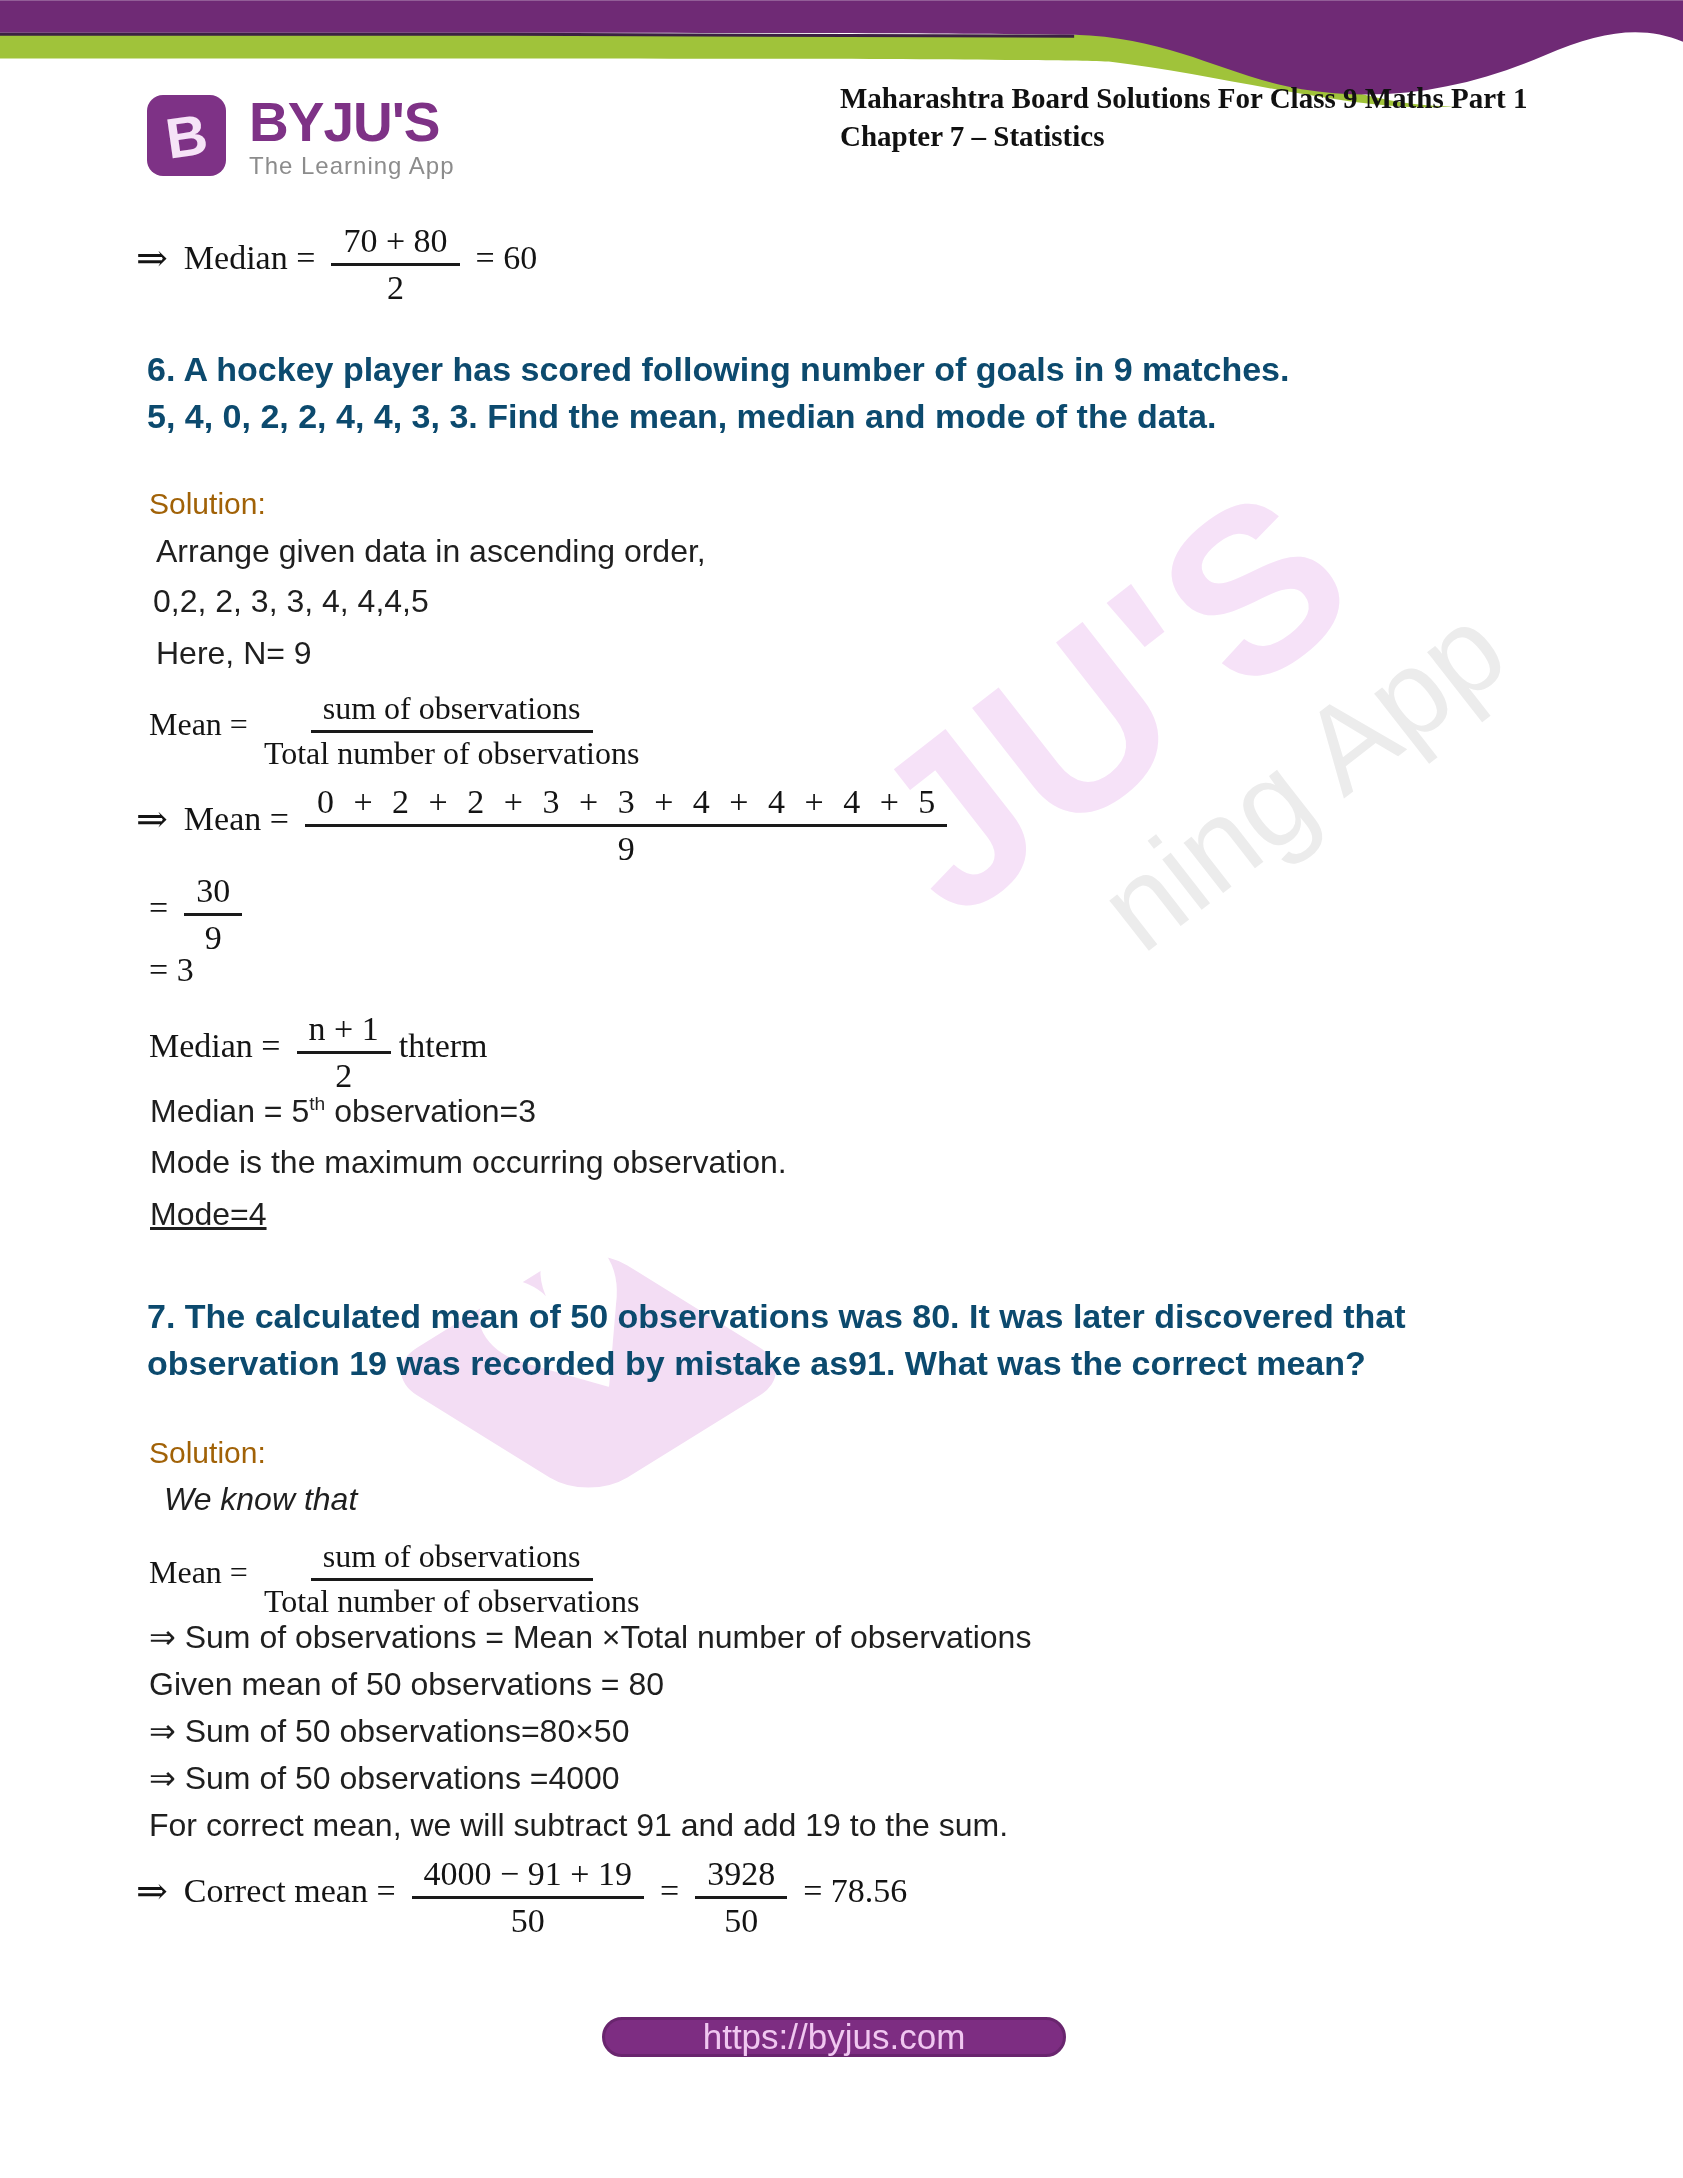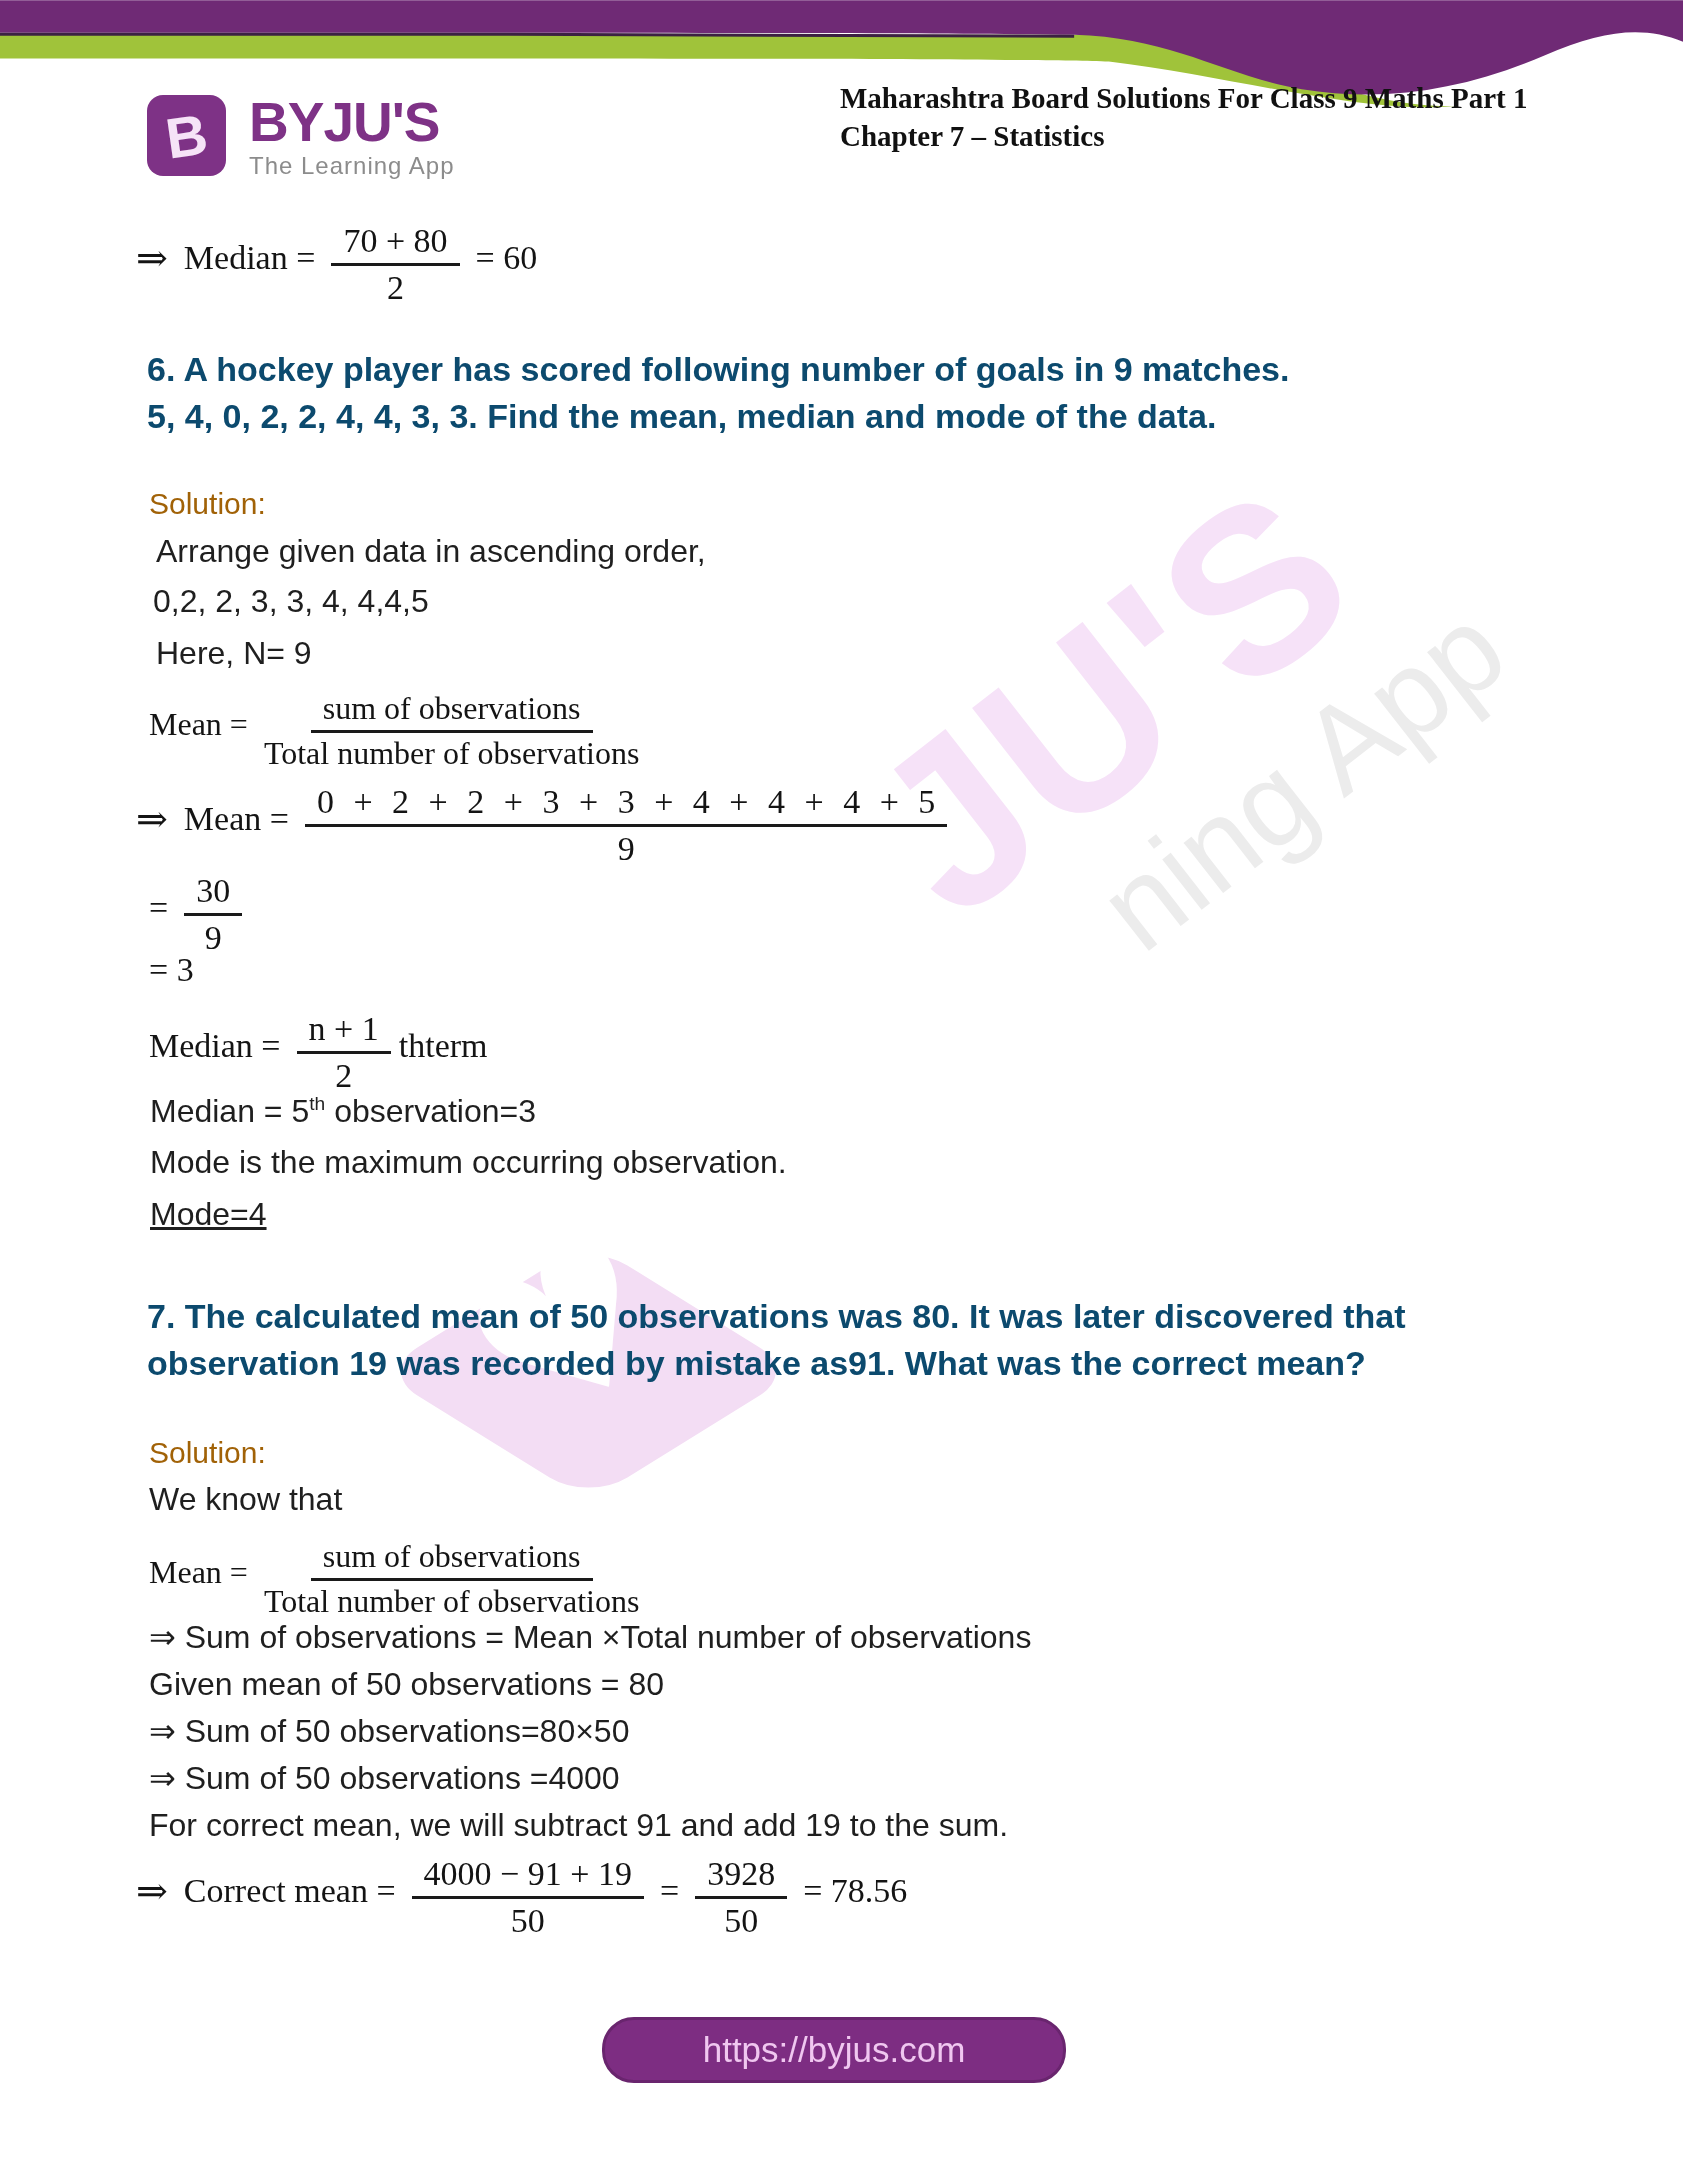--- a/index.html
+++ b/index.html
@@ -42,21 +42,21 @@
   .wm{position:absolute;z-index:0;pointer-events:none;}
   .wm-badge-shape{position:absolute;left:59px;top:0;width:297px;height:297px;background:#f3ddf4;
                   border-radius:55px;transform:scaleY(0.62) rotate(45deg);}
   .wm-badge-heart{position:absolute;left:97px;top:-12px;font-size:203px;color:#ffffff;transform:rotate(-35deg);
                   font-family:"DejaVu Sans",sans-serif;}
   .wm-text{transform:rotate(-38deg);}
   .wm-brand{font-size:233px;font-weight:bold;color:#f6e2f8;font-family:"Liberation Sans",sans-serif;letter-spacing:4px;line-height:198px;}
   .wm-tag{font-size:121px;color:#ececec;font-family:"Liberation Sans",sans-serif;margin-left:129px;margin-top:10px;}
 
   
-  .footer-pill{position:absolute;left:602px;top:2017px;width:464px;height:66px;background:#7d2d82;
+  .footer-pill{position:absolute;left:602px;top:2017px;width:464px;height:40px;background:#7d2d82;
                border:3px solid #69256e;border-radius:32px;display:flex;align-items:center;justify-content:center;
                z-index:3;box-sizing:border-box;text-decoration:none;}
   .footer-pill span{font-size:35px;color:#f0c7f0;font-family:"Liberation Sans",sans-serif;}
 </style>
 </head>
 <body>
 
 <div id="page">
 
   <div class="wm" style="left:871px;top:515px;width:752px;height:693px;">
@@ -155,21 +155,21 @@
 
   <div class="abs body-sans" style="left:150px;top:1144px;">Mode is the maximum occurring observation.</div>
   <div class="abs body-sans" style="left:150px;top:1196px;text-decoration:underline;">Mode=4</div>
 
   <div class="abs qtext" style="left:147px;top:1293px;">
     <div>7. The calculated mean of 50 observations was 80. It was later discovered that</div>
     <div>observation 19 was recorded by mistake as91. What was the correct mean?</div>
   </div>
 
   <div class="abs sol-head" style="left:149px;top:1436px;">Solution:</div>
-  <div class="abs body-sans" style="left:149px;top:1481px;">We know that</div>
+  <div class="abs body-sans" style="left:164px;top:1481px;font-style:italic;">We know that</div>
 
   <div class="mrow" style="left:149px;top:1529px;height:87px;font-size:32px;">
     <span>Mean =</span>
     <span class="frac">
       <span class="num">sum of observations</span>
       <span class="den">Total number of observations</span>
     </span>
   </div>
 
   <div class="abs body-lines" style="left:149px;top:1614px;">

